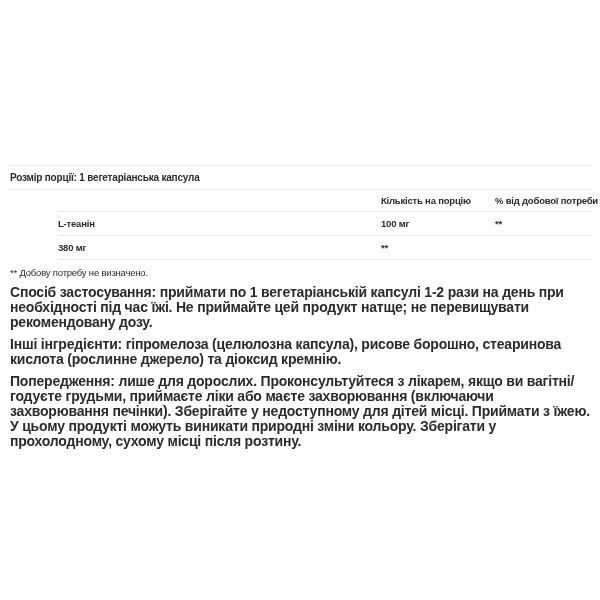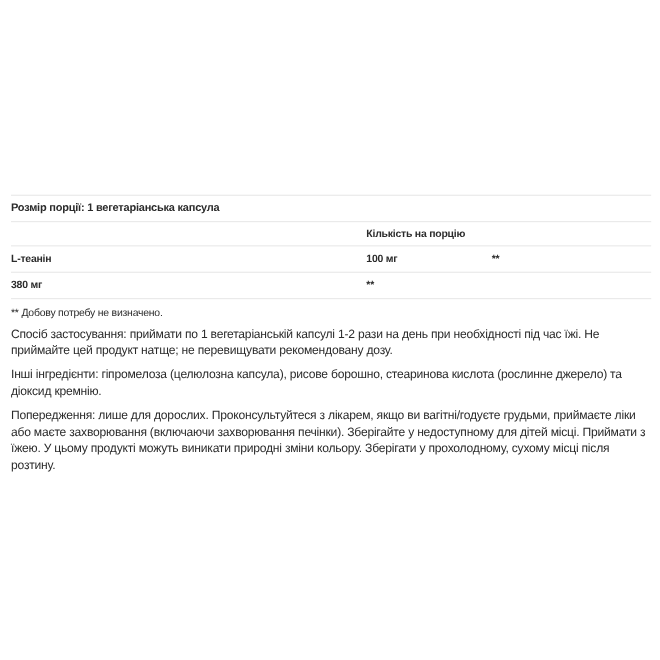--- a/index.html
+++ b/index.html
@@ -11,82 +11,84 @@
     position: relative;
     width: 600px;
     height: 600px;
     overflow: hidden;
     font-family: "Liberation Sans", "DejaVu Sans", sans-serif;
     color: #2b2b2b;
     -webkit-font-smoothing: antialiased;
   }
   .sheet {
     position: absolute;
-    top: 177px;
+    top: 165px;
     left: 10px;
     width: 582px;
   }
   .facts-row {
     display: flex;
     align-items: center;
     height: 23px;
     border-bottom: 1px solid #e8e8e8;
     font-size: 10px;
     font-weight: bold;
     letter-spacing: -0.2px;
     white-space: nowrap;
   }
   .facts-row.first {
     border-top: 1px solid #e8e8e8;
   }
   .facts-row.grid {
     display: grid;
     grid-template-columns: 323px 114px 1fr;
     align-items: center;
+    margin-left: 48px;
   }
   .facts-row.header {
     height: 21px;
     font-size: 9.5px;
   }
   .facts-row.ingredient {
     font-size: 9.5px;
   }
   .cell {
     white-space: nowrap;
     overflow: visible;
   }
   .footnote {
     margin-top: 7px;
     font-size: 9.5px;
     font-weight: normal;
     letter-spacing: -0.2px;
   }
   .para {
     margin: 7px 0 0 0;
-    font-size: 11px;
-    font-weight: normal;
+    font-size: 14px;
+    font-weight: bold;
     letter-spacing: -0.2px;
     line-height: 15px;
   }
 </style>
 </head>
 <body>
 
 <div class="sheet">
 
   <div class="facts-table">
 
     <div class="facts-row first">
       <span class="cell">Розмір порції: 1 вегетаріанська капсула</span>
     </div>
 
 
     <div class="facts-row grid header">
       <span class="cell"></span>
       <span class="cell">Кількість на порцію</span>
+      <span class="cell">% від добової потреби</span>
     </div>
 
     <div class="facts-row grid ingredient">
       <span class="cell">L-теанін</span>
       <span class="cell">100 мг</span>
       <span class="cell">**</span>
     </div>
 
     <div class="facts-row grid ingredient">
       <span class="cell">380 мг</span>

